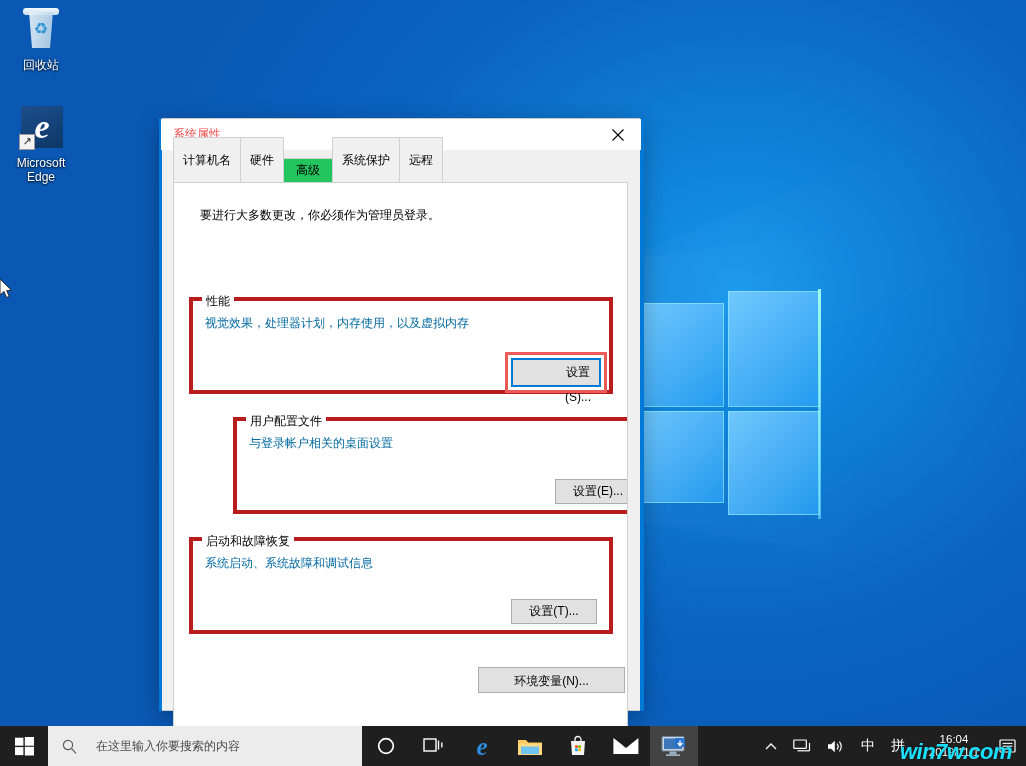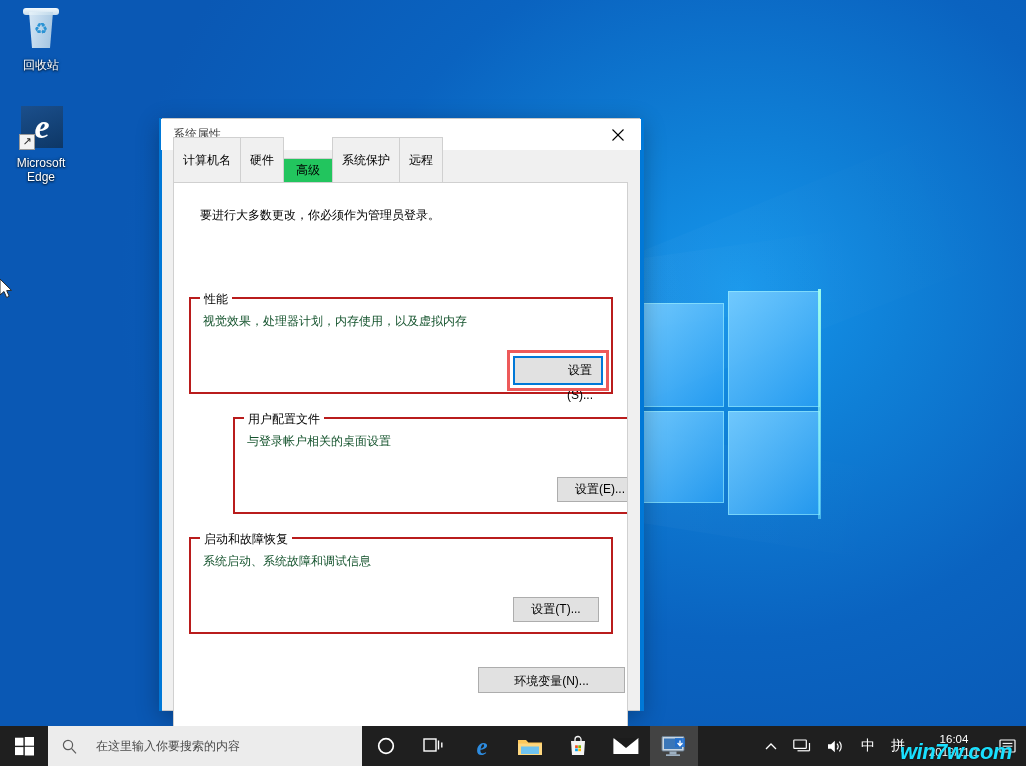--- a/index.html
+++ b/index.html
@@ -141,21 +141,21 @@
   }
   #titlebar {
     height: 31px;
     background: #fff;
     display: flex; align-items: center;
     position: relative;
   }
   #title-text {
     margin-left: 12px;
     font-size: 12px;
-    color: #404040;
+    color: #ef4444;
   }
   #close-btn {
     position: absolute; right: 0; top: 0;
     width: 46px; height: 31px;
     display: flex; align-items: center; justify-content: center;
     cursor: default;
   }
   #close-btn svg { display:block; }
 
   #tabstrip {
@@ -205,37 +205,37 @@
     position: absolute;
     left: 26px; top: 24px;
     font-size: 12px;
     color: #000;
   }
 
   .groupbox {
     position: absolute;
     left: 15px;
     width: 424px;
-    border: 2px solid #b91c1c;
+    border: 4px solid #b91c1c;
     box-sizing: border-box;
     text-decoration: underline;
   }
   .groupbox > .gb-title {
     position: absolute;
     left: 9px; top: -8px;
     background: #fff;
     padding: 0 4px;
     font-size: 12px;
     color: #000;
   }
   .gb-desc {
     position: absolute;
     left: 12px; top: 14px;
     font-size: 12px;
-    color: #14532d;
+    color: #0369a1;
   }
 
   #gb-performance { top: 114px; height: 97px; }
   #gb-profiles    { top: 234px; height: 97px; margin-left: 44px; }
   #gb-startup     { top: 354px; height: 97px; }
 
   .win-btn {
     position: absolute;
     width: 86px; height: 25px;
     background: #e1e1e1;

